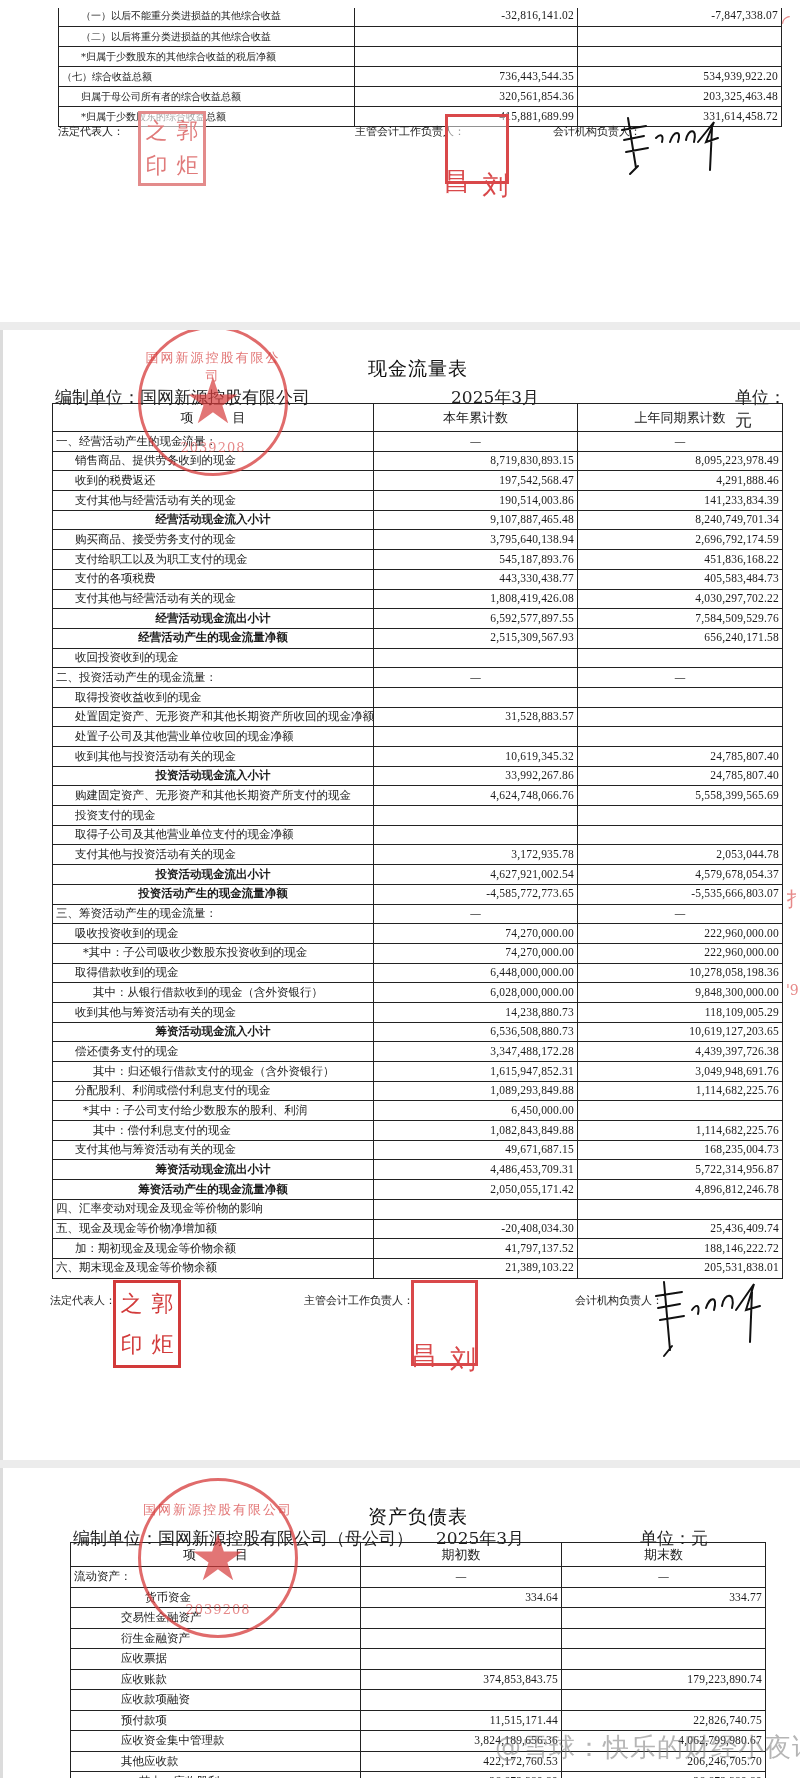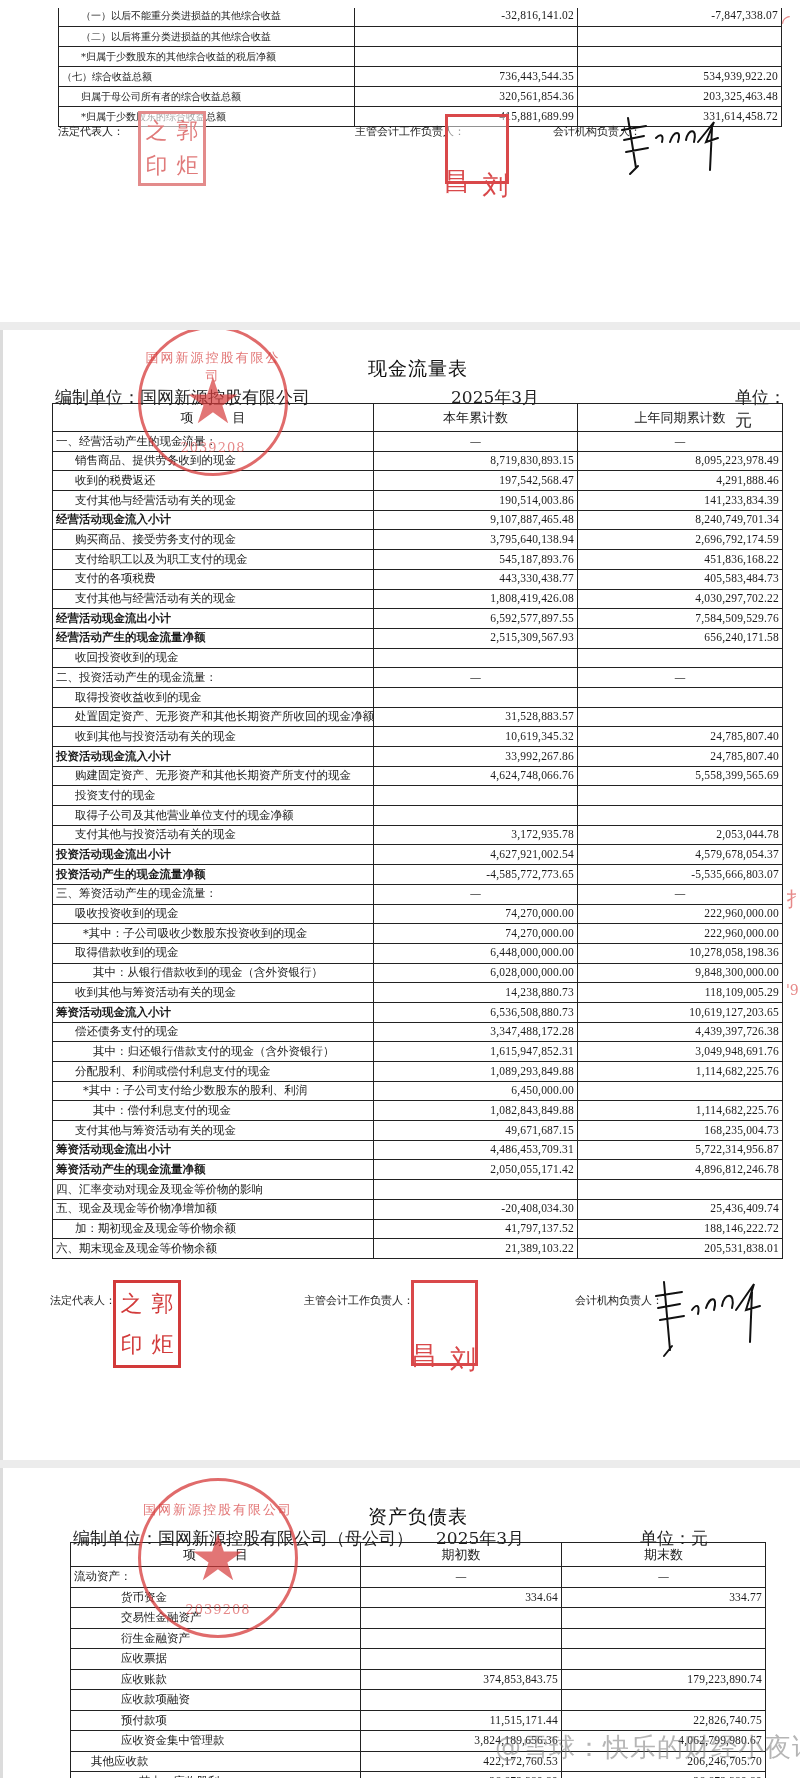--- a/index.html
+++ b/index.html
@@ -20,21 +20,21 @@
     padding: 0 3px;
     line-height: 1;
   }
   table.sheet th { font-size: 13px; text-align: center; }
   td.num { text-align: right; font-family: "Liberation Serif", "DejaVu Serif", serif; font-size: 12.5px; letter-spacing: 0.2px; }
   td.dash { text-align: center; color: #333; }
   td.lbl { text-align: left; }
   td.lbl.i1 { padding-left: 22px; }
   td.lbl.i2 { padding-left: 40px; }
   td.lbl.i3 { padding-left: 30px; }
-  td.lbl.center { text-align: left; font-weight: bold; }
+  td.lbl.center { text-align: center; font-weight: bold; }
   td.lbl.sec { padding-left: 3px; }
   td.lbl.small { font-size: 10px; }
 
   .title { position: absolute; font-size: 19px; letter-spacing: 1px; color: #111; }
   .meta { position: absolute; font-size: 17px; color: #222; }
   .sig-label { position: absolute; font-size: 11px; color: #222; }
 
   .seal-sq {
     position: absolute; border: 3px solid #d23a3a; color: #d23a3a;
     display: grid; grid-template-columns: 1fr 1fr; grid-template-rows: 1fr 1fr;
@@ -212,20 +212,25 @@
           <td class="lbl i1">取得投资收益收到的现金</td>
           <td class="num"></td>
           <td class="num"></td>
         </tr>
         <tr style="height:19.7px">
           <td class="lbl i1">处置固定资产、无形资产和其他长期资产所收回的现金净额</td>
           <td class="num">31,528,883.57</td>
           <td class="num"></td>
         </tr>
         <tr style="height:19.7px">
+          <td class="lbl i1">处置子公司及其他营业单位收回的现金净额</td>
+          <td class="num"></td>
+          <td class="num"></td>
+        </tr>
+        <tr style="height:19.7px">
           <td class="lbl i1">收到其他与投资活动有关的现金</td>
           <td class="num">10,619,345.32</td>
           <td class="num">24,785,807.40</td>
         </tr>
         <tr style="height:19.7px">
           <td class="lbl center">投资活动现金流入小计</td>
           <td class="num">33,992,267.86</td>
           <td class="num">24,785,807.40</td>
         </tr>
         <tr style="height:19.7px">
@@ -407,21 +412,21 @@
         <th>期末数</th>
       </tr>
     </thead>
     <tbody id="bs-body">
         <tr style="height:20.5px">
           <td class="lbl" style="padding-left: 3px;">流动资产：</td>
           <td class="dash">—</td>
           <td class="dash">—</td>
         </tr>
         <tr style="height:20.5px">
-          <td class="lbl" style="padding-left: 50px;">货币资金</td>
+          <td class="lbl" style="padding-left: 74px;">货币资金</td>
           <td class="num">334.64</td>
           <td class="num">334.77</td>
         </tr>
         <tr style="height:20.5px">
           <td class="lbl" style="padding-left: 50px;">交易性金融资产</td>
           <td class="num"></td>
           <td class="num"></td>
         </tr>
         <tr style="height:20.5px">
           <td class="lbl" style="padding-left: 50px;">衍生金融资产</td>
@@ -447,21 +452,21 @@
           <td class="lbl" style="padding-left: 50px;">预付款项</td>
           <td class="num">11,515,171.44</td>
           <td class="num">22,826,740.75</td>
         </tr>
         <tr style="height:20.5px">
           <td class="lbl" style="padding-left: 50px;">应收资金集中管理款</td>
           <td class="num">3,824,189,656.36</td>
           <td class="num">4,062,799,980.67</td>
         </tr>
         <tr style="height:20.5px">
-          <td class="lbl" style="padding-left: 20px;">其他应收款</td>
+          <td class="lbl" style="padding-left: 50px;">其他应收款</td>
           <td class="num">422,172,760.53</td>
           <td class="num">206,246,705.70</td>
         </tr>
         <tr style="height:20.5px">
           <td class="lbl" style="padding-left: 68px;">其中：应收股利</td>
           <td class="num">26,672,389.89</td>
           <td class="num">26,672,389.89</td>
         </tr>
       </tbody>
   </table>

